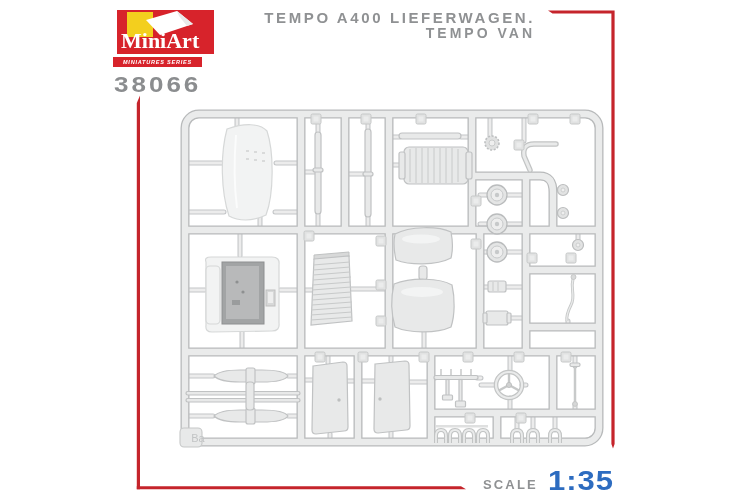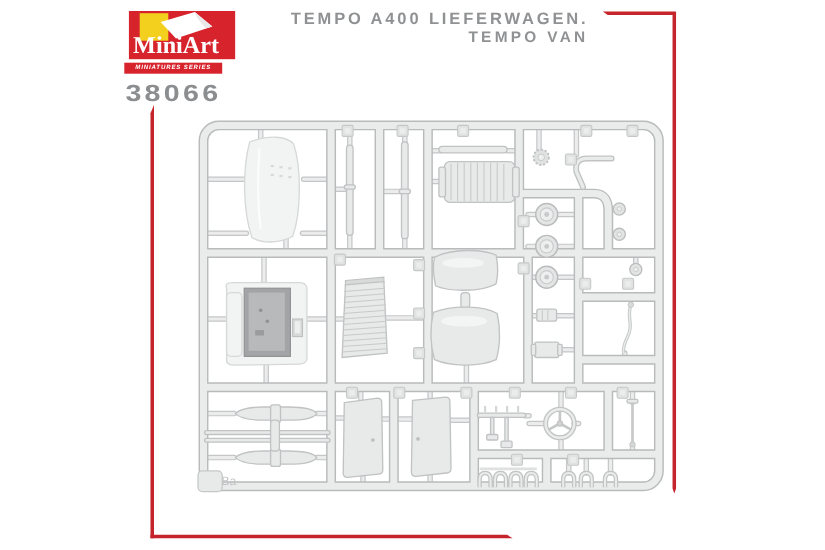--- a/index.html
+++ b/index.html
@@ -16,21 +16,21 @@
   .title{left:215px;top:9px;width:320px;text-align:right;color:#8f9193;font-weight:bold;}
   .title .l1{font-size:15px;letter-spacing:2.6px;line-height:17px;padding-left:27px;}
   .title .l2{font-size:14px;letter-spacing:3px;line-height:15px;}
   
   .scale{left:420px;top:461px;width:194px;display:flex;justify-content:flex-end;
          align-items:baseline;gap:10px;}
   .scale .lbl{color:#8f9193;font-weight:bold;font-size:13px;letter-spacing:2.2px;}
   .scale .val{color:#2d6cc0;font-weight:bold;font-size:31px;letter-spacing:1px;
               transform:scaleY(.92);transform-origin:bottom right;}
   
-  .ba{left:196px;top:428px;width:24px;height:19px;display:flex;align-items:center;
+  .ba{left:186px;top:428px;width:24px;height:19px;display:flex;align-items:center;
       justify-content:center;color:#c2c4c5;font-weight:normal;font-size:11px;}
   svg{display:block;}
   
   .go{fill:none;stroke:#c4c6c8;stroke-width:5;stroke-linecap:round;}
   .gi{fill:none;stroke:#ececec;stroke-width:2.8;stroke-linecap:round;}
   .ro{fill:none;stroke:#b8babb;stroke-width:9;stroke-linecap:round;stroke-linejoin:round;}
   .ri{fill:none;stroke:#eaebeb;stroke-width:6.4;stroke-linecap:round;stroke-linejoin:round;}
   .po{fill:#e8e9e9;stroke:#c0c2c3;stroke-width:1.2;}
   .pl{fill:#f2f3f3;stroke:#d6d8d8;stroke-width:1.2;}
   .ln{stroke:#c8caca;stroke-width:1;}
@@ -310,14 +310,18 @@
         <use href="#tag" x="566" y="357"></use>
       <use href="#tag" x="470" y="418"></use>
         <use href="#tag" x="521" y="418"></use>
     </g>
 
     <rect x="180" y="428" width="22" height="19" rx="4" fill="#e8e9e9" stroke="#c6c8c8" stroke-width="1.1"></rect>
   </svg>
 
   <div class="abs ba">Ba</div>
 
+  <div class="abs scale">
+    <span class="lbl">SCALE</span>
+    <span class="val">1:35</span>
+  </div>
 
 </div>
 
 </body></html>

